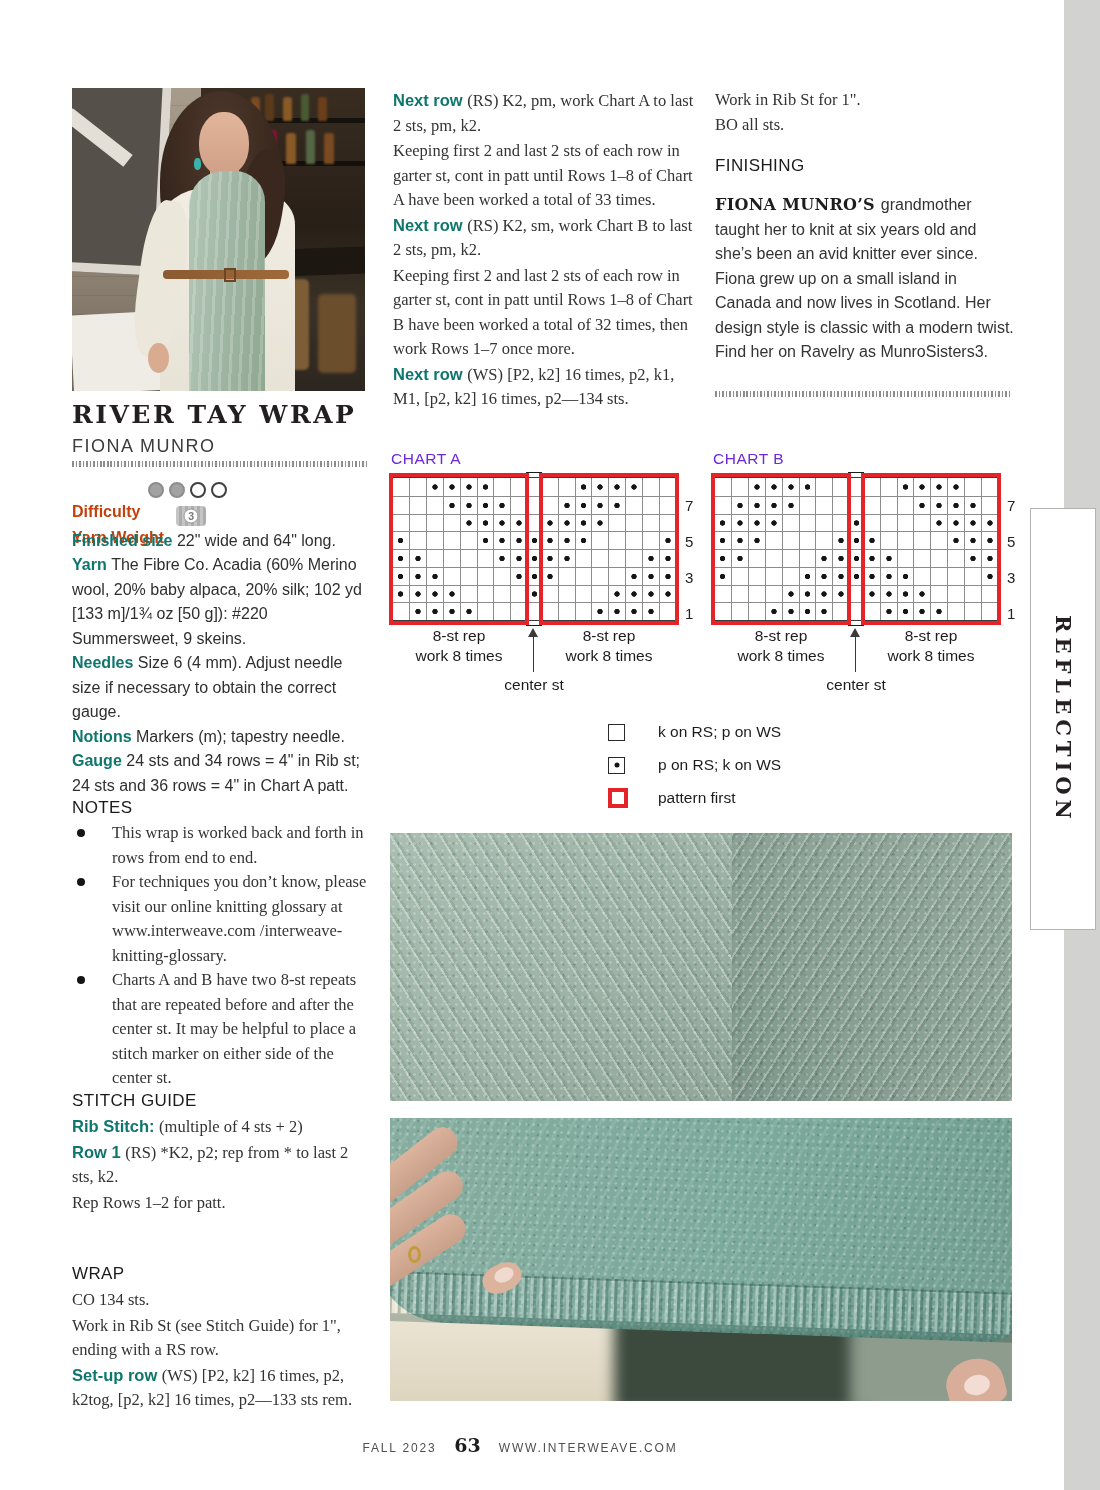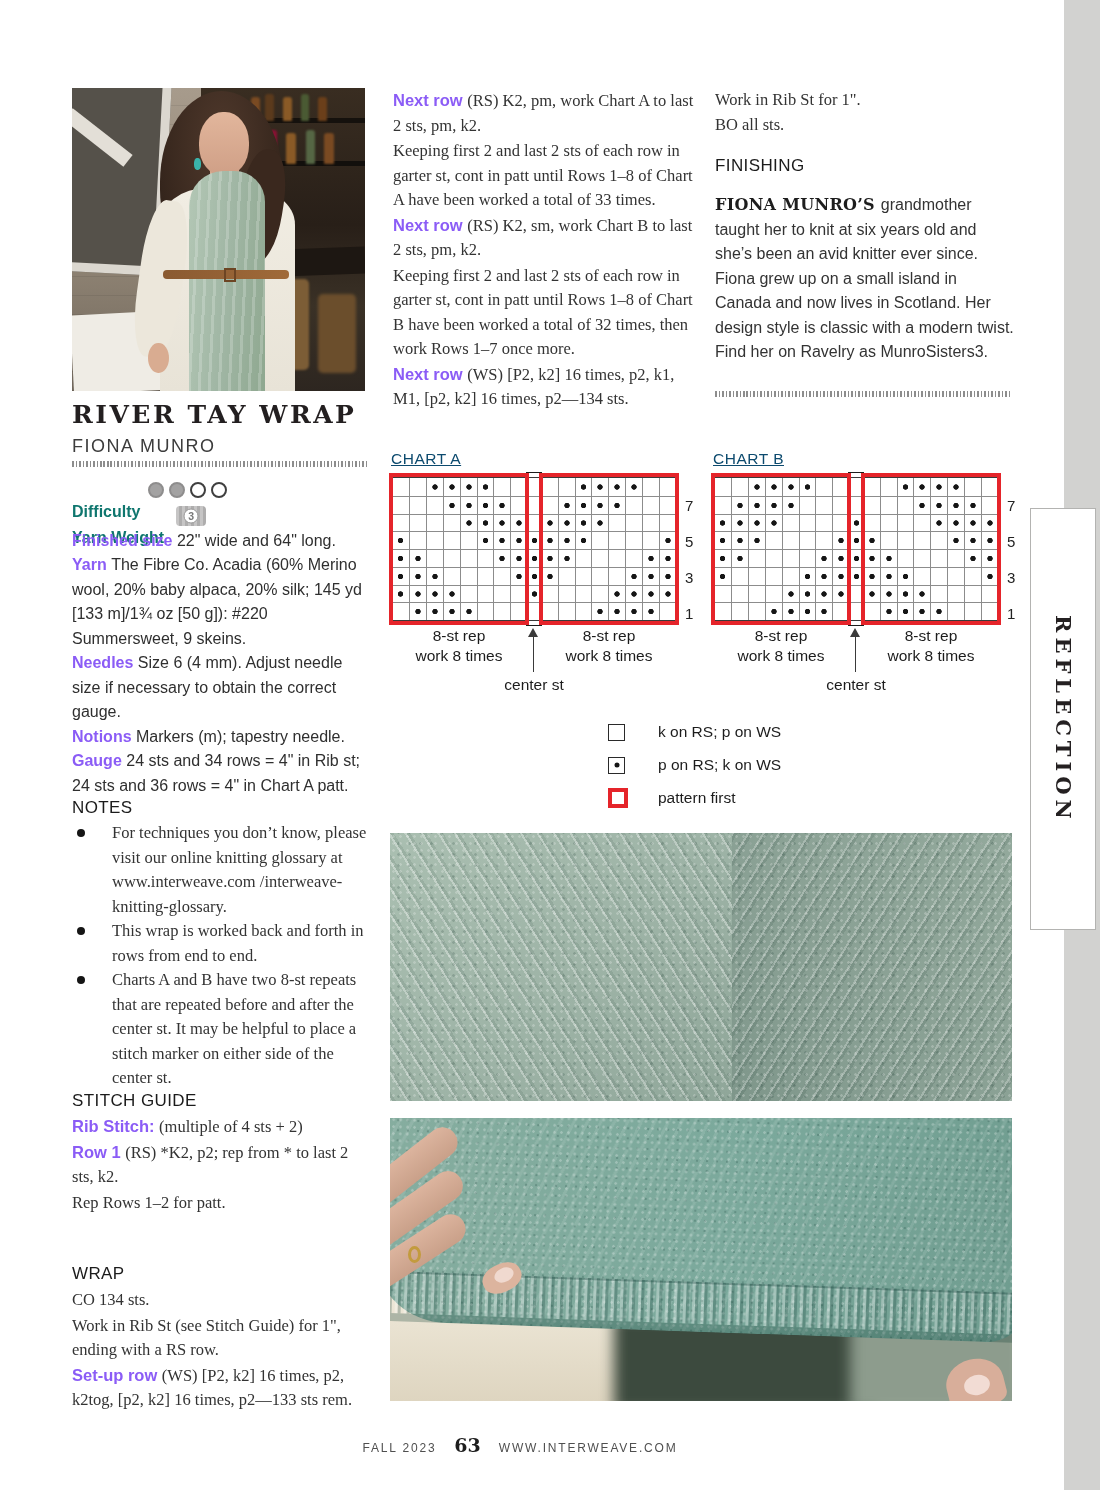--- a/index.html
+++ b/index.html
@@ -10,49 +10,49 @@
   
   .edge-strip{position:absolute;left:1064px;top:0;width:36px;height:1490px;background:#d2d2d0;}
   .reflect-tab{position:absolute;left:1030px;top:508px;width:64px;height:420px;background:#fff;
                border:1px solid #b3b3b1;display:flex;align-items:center;justify-content:center;}
   .reflect-tab span{writing-mode:vertical-rl;font-family:"DejaVu Serif",serif;font-weight:bold;
                font-size:21px;letter-spacing:5px;color:#242021;}
   .h-sans{font-size:17px;font-weight:500;letter-spacing:.4px;color:#1b1b1b;margin:0 0 3px 0;}
   p{margin:0;}
   .body-serif p, .body-serif li{font-family:"Liberation Serif",serif;font-size:16.5px;line-height:24.5px;color:#333;}
   .body-sans p{font-size:16px;line-height:24.5px;color:#2f2f2f;}
-  b.lead{font-family:"Liberation Sans",sans-serif;font-weight:700;color:#8b5cf6;}
+  b.lead{font-family:"Liberation Sans",sans-serif;font-weight:700;color:#0f766e;}
   b.lead:not(:empty)::after{content:" ";}
   b.lead-serif{font-family:"DejaVu Serif",serif;font-weight:bold;color:#1d1d1d;letter-spacing:.3px;}
   b.lead-serif:not(:empty)::after{content:" ";}
 
   .title{font-family:"DejaVu Serif",serif;font-weight:bold;font-size:25px;letter-spacing:2.5px;color:#231f20;}
   .author{font-size:18px;letter-spacing:1.5px;color:#3c3c3c;}
   .dotrule{height:6px;background:repeating-linear-gradient(90deg,#8d8d8d 0 1.5px,#fff 1.5px 3.5px);}
 
   
   .spec-row{display:flex;align-items:center;height:24.5px;font-size:16px;}
-  .spec-row b{font-weight:700;color:#0f766e;margin-right:8px;margin-top:44px;}
+  .spec-row b{font-weight:700;color:#c2410c;margin-right:8px;margin-top:44px;}
   .dc{display:inline-block;width:16px;height:16px;border-radius:50%;border:2px solid #3f3f3f;
       background:#fff;margin-right:5px;box-sizing:border-box;}
   .dc.fill{background:#a3a2a2;border-color:#8e8d8d;}
   .yw{position:relative;width:30px;height:20px;border-radius:4px;margin-left:4px;
       background:repeating-linear-gradient(90deg,#c6c5c5 0 3px,#aeadad 3px 6px);}
   .yw span{position:absolute;left:50%;top:50%;transform:translate(-50%,-50%);width:15px;height:15px;
       border-radius:50%;background:#fff;border:1.5px solid #9a9999;font-size:10.5px;font-weight:bold;
       color:#777;display:flex;align-items:center;justify-content:center;box-sizing:border-box;}
 
   
   ul.notes{list-style:none;margin:2px 0 0 0;padding:0;}
   ul.notes li{position:relative;padding-left:40px;}
   ul.notes li::before{content:"";position:absolute;left:5px;top:8px;width:8px;height:8px;border-radius:50%;background:#151515;}
 
   
   .chart{position:absolute;top:450px;width:320px;height:250px;}
-  .chart-title{font-size:15.5px;letter-spacing:.5px;color:#0c4a6e;text-decoration:underline;}
+  .chart-title{font-size:15.5px;letter-spacing:.5px;color:#6d28d9;}
   .chart-grid{position:absolute;left:0;top:27px;width:286px;height:144px;background:#fff;
       display:grid;grid-template-columns:repeat(8,1fr) .8fr repeat(8,1fr);grid-auto-rows:1fr;
       border:1.2px solid #3a3a3a;box-sizing:border-box;}
   .cell{border-left:1px solid #8c8c8c;border-top:1px solid #8c8c8c;}
   .cell.nl{border-left:none;}
   .cell.nt{border-top:none;}
   .cell.dot{background:radial-gradient(circle,#151515 2.4px,transparent 3px);}
   .coutline{position:absolute;left:135px;top:22px;width:16px;height:154px;border:1.5px solid #1c1c1c;
       box-sizing:border-box;pointer-events:none;}
   .rbox{position:absolute;top:23px;height:152px;border:4px solid #e5242a;box-sizing:border-box;pointer-events:none;}
@@ -216,33 +216,33 @@
     </div>
     <div class="spec-row" style="height:26px;">
       <b>Yarn Weight</b>
       <span class="yw">
           <span>3</span>
         </span>
     </div>
     <div class="body-sans">
 
     <p><b class="lead">Finished size</b><span>22" wide and 64" long.</span></p>
-        <p><b class="lead">Yarn</b><span>The Fibre Co. Acadia (60% Merino wool, 20% baby alpaca, 20% silk; 145 yd [133 m]/1¾ oz [50 g]): #220 Summersweet, 9 skeins.</span></p>
+        <p><b class="lead">Yarn</b><span>The Fibre Co. Acadia (60% Merino wool, 20% baby alpaca, 20% silk; 102 yd [133 m]/1¾ oz [50 g]): #220 Summersweet, 9 skeins.</span></p>
         <p><b class="lead">Needles</b><span>Size 6 (4 mm). Adjust needle size if necessary to obtain the correct gauge.</span></p>
         <p><b class="lead">Notions</b><span>Markers (m); tapestry needle.</span></p>
         <p><b class="lead">Gauge</b><span>24 sts and 34 rows = 4" in Rib st; 24 sts and 36 rows = 4" in Chart A patt.</span></p>
       </div>
   </div>
 
   <div class="abs" style="left:72px;top:798px;width:300px;">
     <div class="h-sans">NOTES</div>
     <ul class="notes body-serif">
 
-    <li><span>For techniques you don’t know, please visit our online knitting glossary at www.interweave.com /interweave-knitting-glossary.</span></li>
-        <li><span>This wrap is worked back and forth in rows from end to end.</span></li>
+    <li><span>This wrap is worked back and forth in rows from end to end.</span></li>
+        <li><span>For techniques you don’t know, please visit our online knitting glossary at www.interweave.com /interweave-knitting-glossary.</span></li>
         <li><span>Charts A and B have two 8-st repeats that are repeated before and after the center st. It may be helpful to place a stitch marker on either side of the center st.</span></li>
       </ul>
   </div>
 
   <div class="abs body-serif" style="left:72px;top:1091px;width:300px;">
     <div class="h-sans">STITCH GUIDE</div>
     <div>
 
     <p><b class="lead">Rib Stitch:</b><span>(multiple of 4 sts + 2)</span></p>
         <p><b class="lead">Row 1</b><span>(RS) *K2, p2; rep from * to last 2 sts, k2.</span></p>

